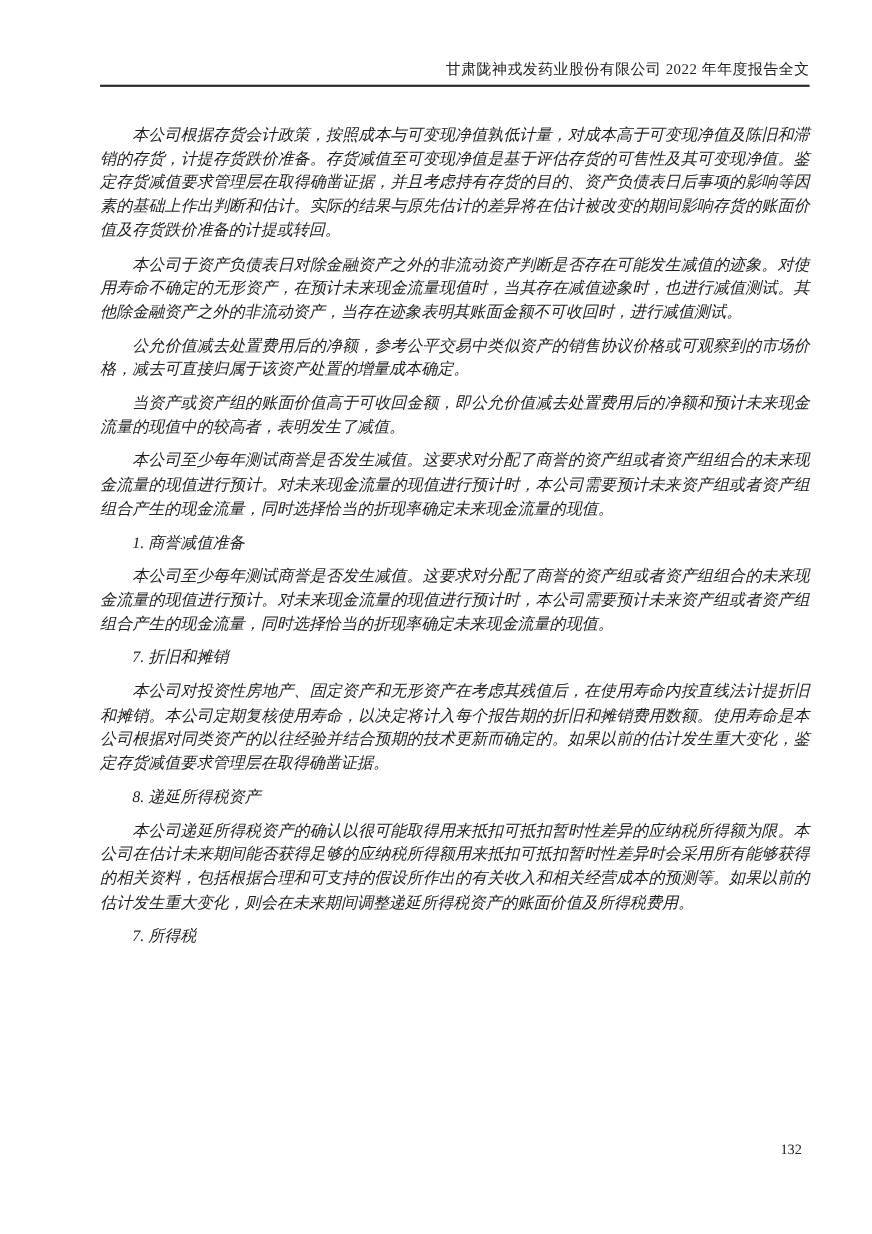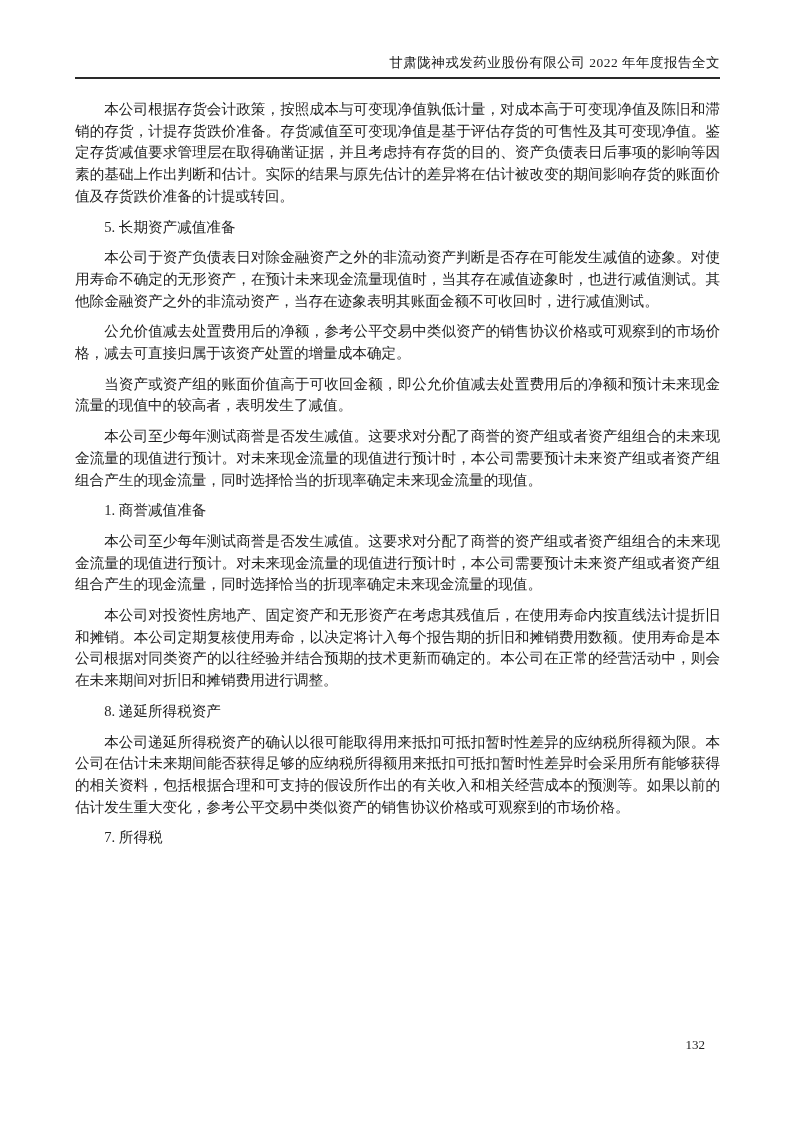--- a/index.html
+++ b/index.html
@@ -10,75 +10,76 @@
   body {
     width: 793px;
     height: 1122px;
     position: relative;
     font-family: "Liberation Serif", "DejaVu Serif", serif;
     color: #1c1c1c;
     overflow: hidden;
   }
   .page {
     position: absolute;
-    left: 75px;
+    left: 91px;
     top: 0;
     width: 645px;
     height: 830px;
   }
   .report-header {
     padding-top: 54px;
     text-align: right;
     font-size: 13.5px;
     letter-spacing: 0.5px;
     color: #222222;
     padding-bottom: 5px;
     border-bottom: 2px solid #2a2a2a;
   }
   .doc-body {
-    padding-top: 11px;
+    padding-top: 25px;
+    font-style: italic;
   }
   .doc-body p {
     font-size: 14.6px;
     line-height: 21.7px;
     margin: 9px 0;
     text-indent: 2em;
     text-align: justify;
     color: #1f1f1f;
   }
   .doc-body p.heading {
     text-align: left;
   }
   .page-number {
     position: absolute;
     top: 1037px;
-    right: 88px;
+    right: 64px;
     font-size: 13px;
     color: #222222;
   }
 </style>
 </head>
 <body>
 
 <div class="page">
 
   <div class="report-header">
     <span>甘肃陇神戎发药业股份有限公司 2022 年年度报告全文</span>
   </div>
 
   <div class="doc-body">
     <p>本公司根据存货会计政策，按照成本与可变现净值孰低计量，对成本高于可变现净值及陈旧和滞销的存货，计提存货跌价准备。存货减值至可变现净值是基于评估存货的可售性及其可变现净值。鉴定存货减值要求管理层在取得确凿证据，并且考虑持有存货的目的、资产负债表日后事项的影响等因素的基础上作出判断和估计。实际的结果与原先估计的差异将在估计被改变的期间影响存货的账面价值及存货跌价准备的计提或转回。</p>
-    <p class="heading">5. 长期资产减值准备</p>
     <p>本公司于资产负债表日对除金融资产之外的非流动资产判断是否存在可能发生减值的迹象。对使用寿命不确定的无形资产，在预计未来现金流量现值时，当其存在减值迹象时，也进行减值测试。其他除金融资产之外的非流动资产，当存在迹象表明其账面金额不可收回时，进行减值测试。</p>
     <p>公允价值减去处置费用后的净额，参考公平交易中类似资产的销售协议价格或可观察到的市场价格，减去可直接归属于该资产处置的增量成本确定。</p>
     <p>当资产或资产组的账面价值高于可收回金额，即公允价值减去处置费用后的净额和预计未来现金流量的现值中的较高者，表明发生了减值。</p>
     <p>本公司至少每年测试商誉是否发生减值。这要求对分配了商誉的资产组或者资产组组合的未来现金流量的现值进行预计。对未来现金流量的现值进行预计时，本公司需要预计未来资产组或者资产组组合产生的现金流量，同时选择恰当的折现率确定未来现金流量的现值。</p>
     <p class="heading">1. 商誉减值准备</p>
     <p>本公司至少每年测试商誉是否发生减值。这要求对分配了商誉的资产组或者资产组组合的未来现金流量的现值进行预计。对未来现金流量的现值进行预计时，本公司需要预计未来资产组或者资产组组合产生的现金流量，同时选择恰当的折现率确定未来现金流量的现值。</p>
-    <p>本公司对投资性房地产、固定资产和无形资产在考虑其残值后，在使用寿命内按直线法计提折旧和摊销。本公司定期复核使用寿命，以决定将计入每个报告期的折旧和摊销费用数额。使用寿命是本公司根据对同类资产的以往经验并结合预期的技术更新而确定的。本公司在正常的经营活动中，则会在未来期间对折旧和摊销费用进行调整。</p>
+    <p class="heading">7. 折旧和摊销</p>
+    <p>本公司对投资性房地产、固定资产和无形资产在考虑其残值后，在使用寿命内按直线法计提折旧和摊销。本公司定期复核使用寿命，以决定将计入每个报告期的折旧和摊销费用数额。使用寿命是本公司根据对同类资产的以往经验并结合预期的技术更新而确定的。如果以前的估计发生重大变化，鉴定存货减值要求管理层在取得确凿证据。</p>
     <p class="heading">8. 递延所得税资产</p>
-    <p>本公司递延所得税资产的确认以很可能取得用来抵扣可抵扣暂时性差异的应纳税所得额为限。本公司在估计未来期间能否获得足够的应纳税所得额用来抵扣可抵扣暂时性差异时会采用所有能够获得的相关资料，包括根据合理和可支持的假设所作出的有关收入和相关经营成本的预测等。如果以前的估计发生重大变化，参考公平交易中类似资产的销售协议价格或可观察到的市场价格。</p>
+    <p>本公司递延所得税资产的确认以很可能取得用来抵扣可抵扣暂时性差异的应纳税所得额为限。本公司在估计未来期间能否获得足够的应纳税所得额用来抵扣可抵扣暂时性差异时会采用所有能够获得的相关资料，包括根据合理和可支持的假设所作出的有关收入和相关经营成本的预测等。如果以前的估计发生重大变化，则会在未来期间调整递延所得税资产的账面价值及所得税费用。</p>
     <p class="heading">7. 所得税</p>
   </div>
 
 </div>
 
 <div class="page-number">132</div>
 
 </body></html>

